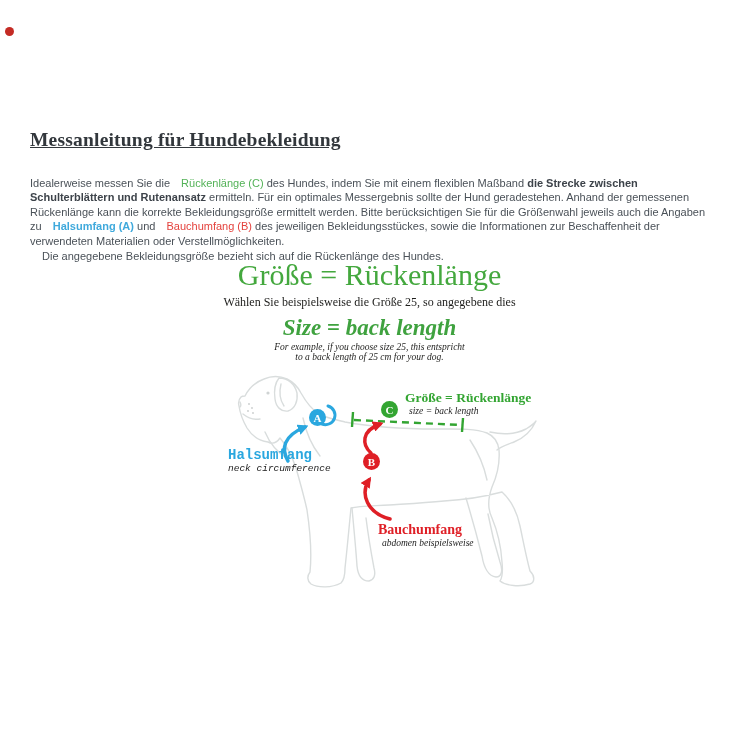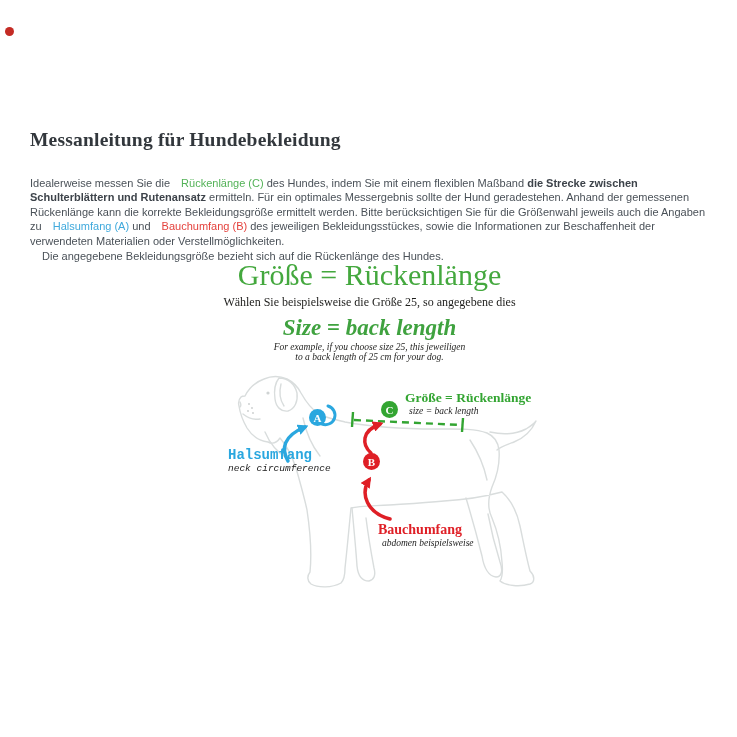--- a/index.html
+++ b/index.html
@@ -3,28 +3,28 @@
 <meta charset="utf-8">
 <style>
   html,body{margin:0;padding:0;background:#fff;}
   .page{position:relative;width:737px;height:737px;background:#ffffff;overflow:hidden;
         font-family:"Liberation Sans",sans-serif;}
 
   .top-dot{position:absolute;left:5px;top:27px;width:9px;height:9px;border-radius:50%;background:#c42b24;}
 
   .title{position:absolute;left:30px;top:129px;margin:0;
          font-family:"Liberation Serif",serif;font-weight:700;font-size:19.5px;
-         color:#32373c;letter-spacing:.2px;}
+         color:#32373c;letter-spacing:.2px;text-decoration:underline;}
 
   .intro{position:absolute;left:30px;top:176px;width:679px;margin:0;
          font-size:11px;line-height:14.4px;color:#4a5158;}
   .intro b{font-weight:700;color:#3d434a;}
   .lnk{text-decoration:none;cursor:pointer;padding-left:8px;}
   .lnk-green{color:#53b257;}
-  .lnk-blue{color:#3fa9dc;}
+  .lnk-blue{color:#3fa9dc;font-weight:bold;}
   .lnk-red{color:#e4423d;}
 
   .intro2{position:absolute;left:30px;top:237px;width:679px;margin:12px;
           font-size:11px;line-height:14.4px;color:#4a5158;}
 
   .centerblock{position:absolute;left:30px;top:258px;width:679px;text-align:center;
                font-family:"Liberation Serif",serif;color:#1d1d1b;}
   .h-green{font-size:30px;line-height:34px;color:#44a83e;}
   .sub-de{margin-top:4px;font-size:12px;line-height:13.5px;}
   .h-green-it{margin-top:5px;font-style:italic;font-weight:700;font-size:23px;line-height:25px;color:#3fa23f;}
@@ -61,21 +61,21 @@
 
   <p class="intro2">Die angegebene Bekleidungsgröße bezieht sich auf die Rückenlänge des Hundes.</p>
 
   <div class="centerblock">
     <div class="h-green">Größe = Rückenlänge</div>
     <div class="sub-de">
       <span>Wählen Sie beispielsweise die Größe 25, so angegebene dies</span><br>
     </div>
     <div class="h-green-it">Size = back length</div>
     <div class="sub-en">
-      <span>For example, if you choose size 25, this jeweiligen</span><br>
+      <span>For example, if you choose size 25, this entspricht</span><br>
       <span>to a back length of 25 cm for your dog.</span>
     </div>
   </div>
 
   <svg class="diagram-svg" viewBox="0 0 737 737">
     <defs>
       <marker id="ah-blue" viewBox="0 0 10 10" refX="6.5" refY="5" markerWidth="3.1" markerHeight="3.1" orient="auto">
         <path d="M0,0 L10,5 L0,10 z" fill="#2aa7df"></path>
       </marker>
       <marker id="ah-red" viewBox="0 0 10 10" refX="6.5" refY="5" markerWidth="3.1" markerHeight="3.1" orient="auto">

